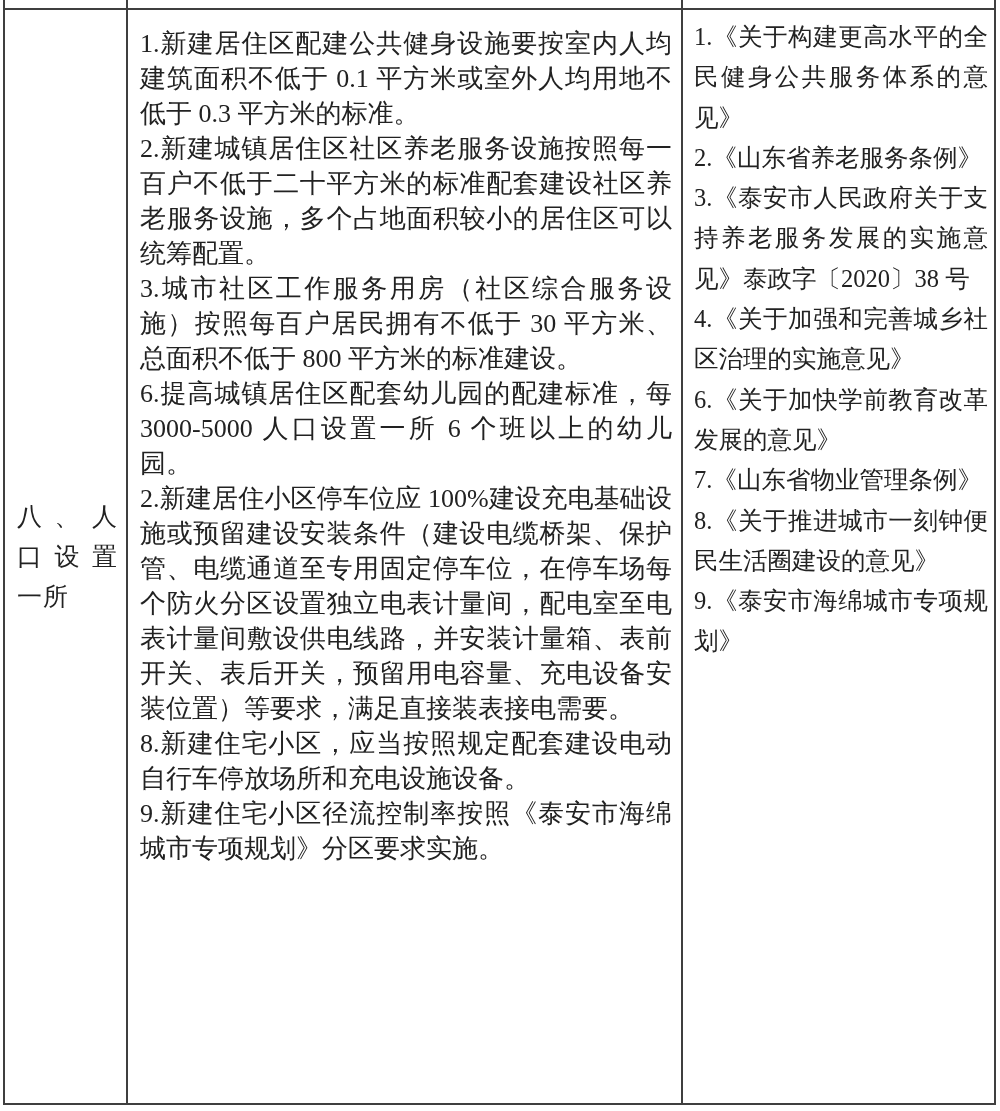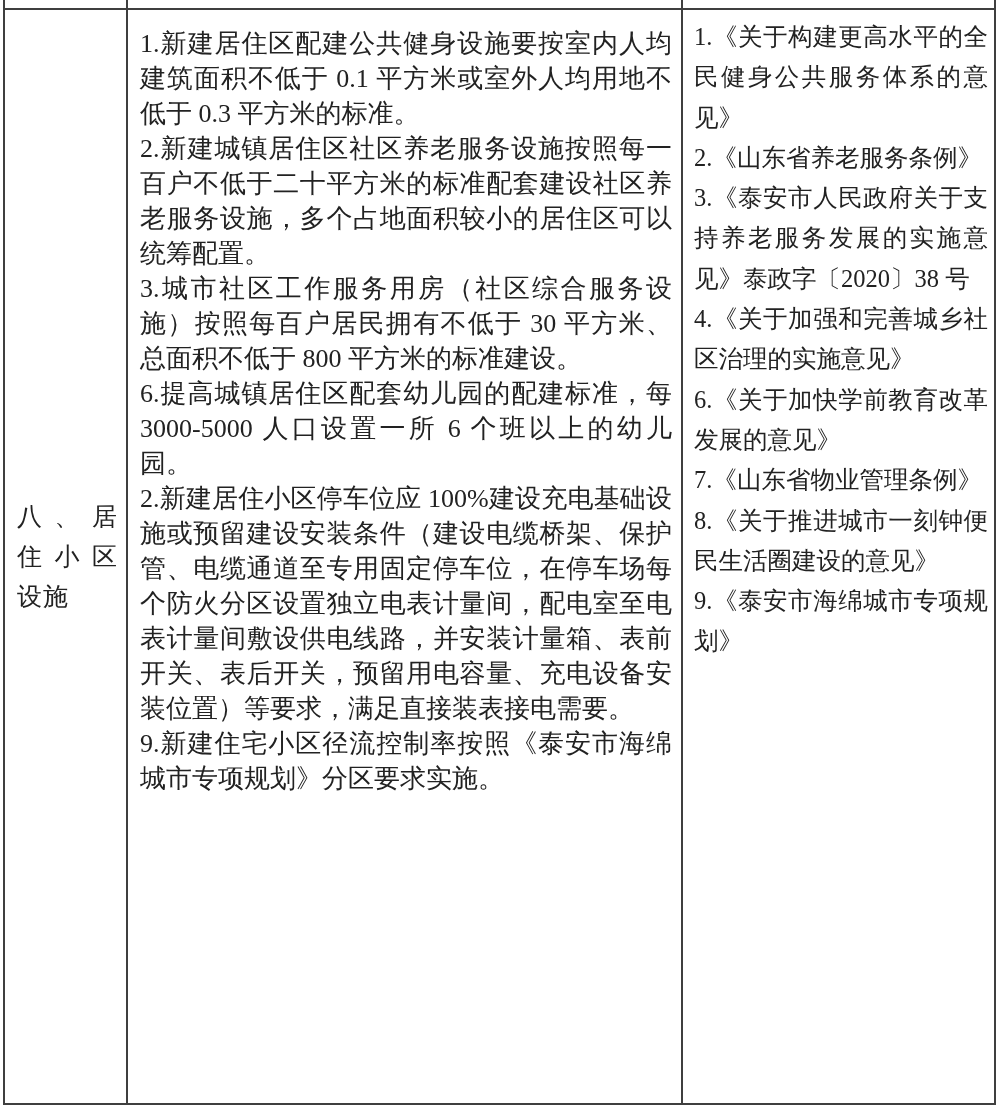--- a/index.html
+++ b/index.html
@@ -88,29 +88,30 @@
 </head>
 <body>
 
 <div class="page">
   <div class="doc-table">
     <div class="row-divider"></div>
     <div class="col-divider first"></div>
     <div class="col-divider second"></div>
 
     <div class="cell cell-header">
-      <div class="header-text">八、居住小区设施</div>
+      <div class="header-text">八、人口设置一所</div>
     </div>
 
     <div class="cell cell-main">
       <p>1.新建居住区配建公共健身设施要按室内人均建筑面积不低于 0.1 平方米或室外人均用地不低于 0.3 平方米的标准。</p>
       <p>2.新建城镇居住区社区养老服务设施按照每一百户不低于二十平方米的标准配套建设社区养老服务设施，多个占地面积较小的居住区可以统筹配置。</p>
       <p>3.城市社区工作服务用房（社区综合服务设施）按照每百户居民拥有不低于 30 平方米、总面积不低于 800 平方米的标准建设。</p>
       <p>6.提高城镇居住区配套幼儿园的配建标准，每 3000-5000 人口设置一所 6 个班以上的幼儿园。</p>
       <p>2.新建居住小区停车位应 100%建设充电基础设施或预留建设安装条件（建设电缆桥架、保护管、电缆通道至专用固定停车位，在停车场每个防火分区设置独立电表计量间，配电室至电表计量间敷设供电线路，并安装计量箱、表前开关、表后开关，预留用电容量、充电设备安装位置）等要求，满足直接装表接电需要。</p>
+      <p>8.新建住宅小区，应当按照规定配套建设电动自行车停放场所和充电设施设备。</p>
       <p>9.新建住宅小区径流控制率按照《泰安市海绵城市专项规划》分区要求实施。</p>
     </div>
 
     <div class="cell cell-refs">
       <p>1.《关于构建更高水平的全民健身公共服务体系的意见》</p>
       <p>2.《山东省养老服务条例》</p>
       <p>3.《泰安市人民政府关于支持养老服务发展的实施意见》泰政字〔2020〕38 号</p>
       <p>4.《关于加强和完善城乡社区治理的实施意见》</p>
       <p>6.《关于加快学前教育改革发展的意见》</p>
       <p>7.《山东省物业管理条例》</p>

